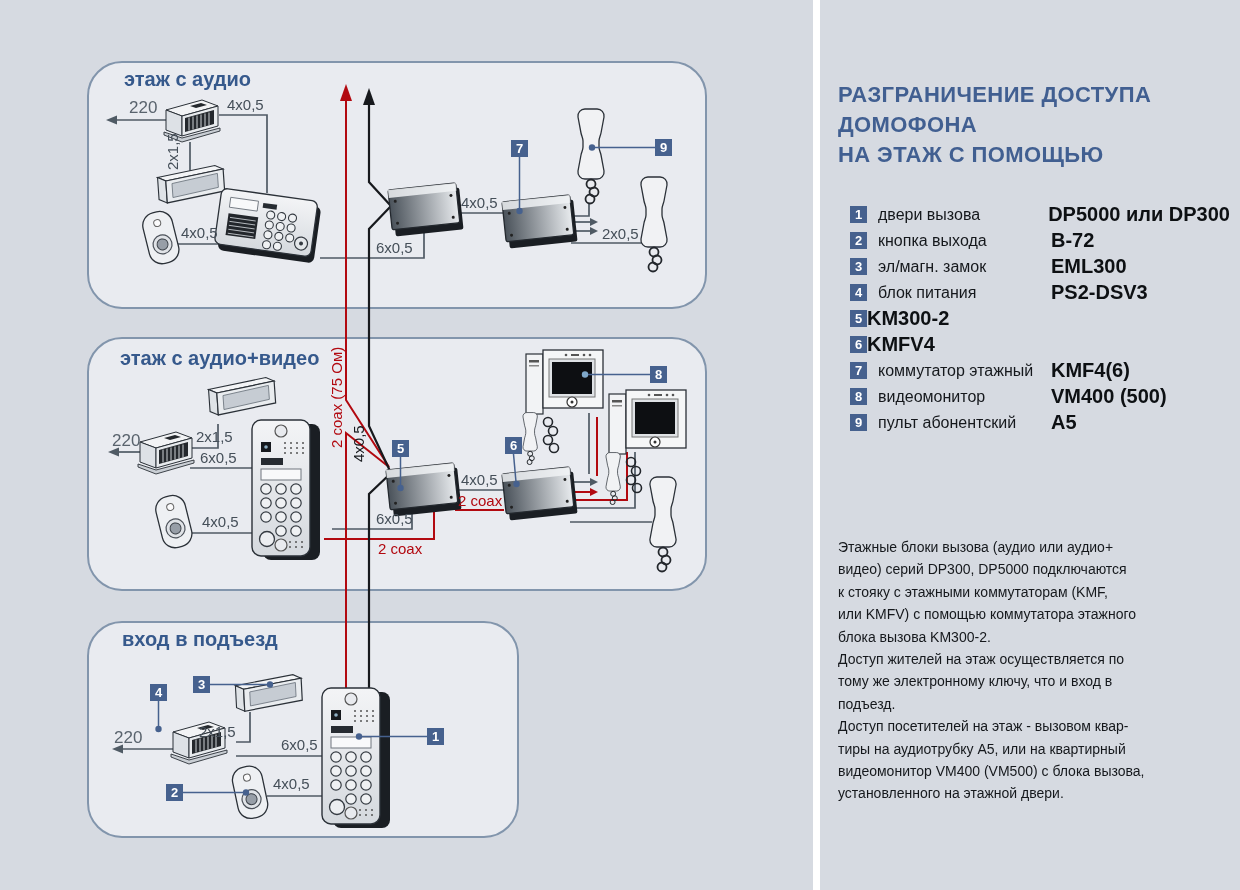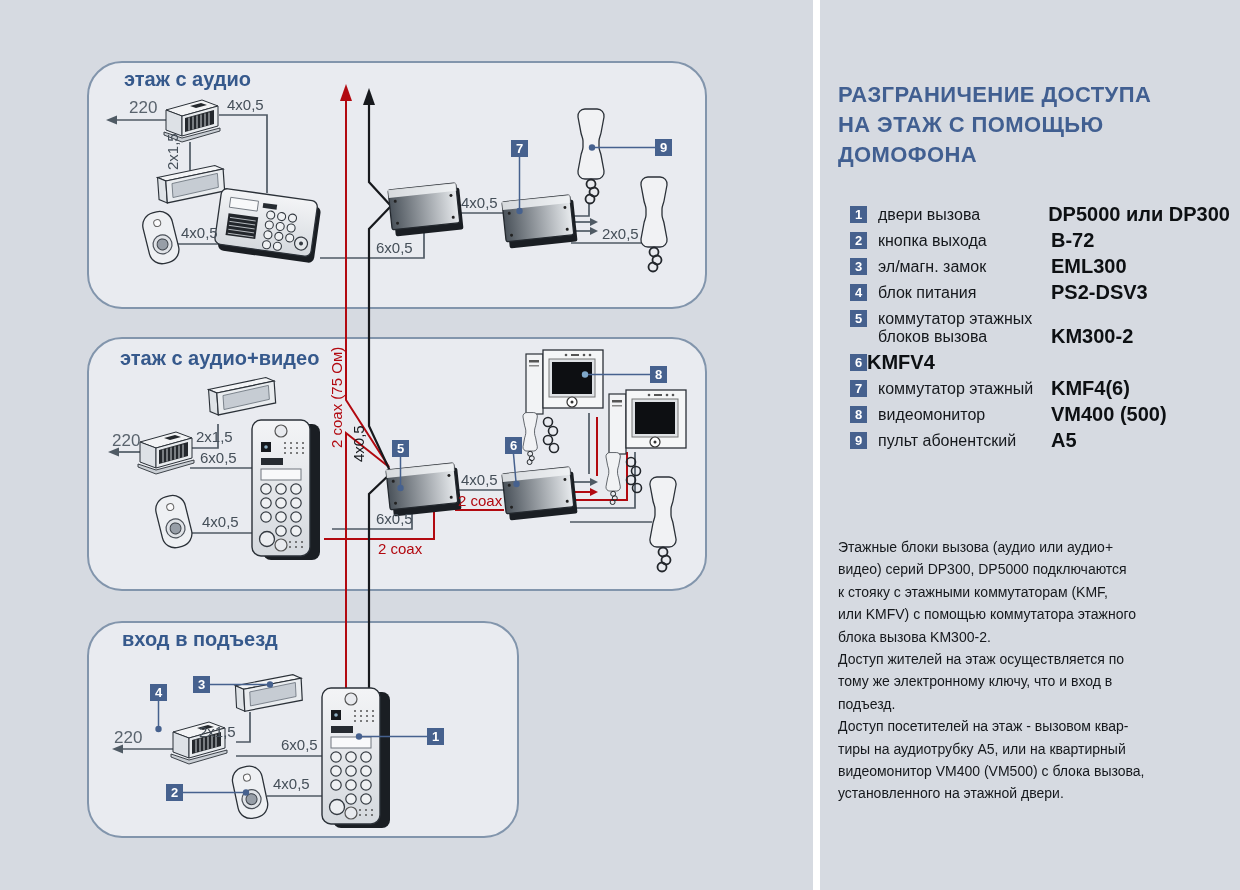--- a/index.html
+++ b/index.html
@@ -346,22 +346,22 @@
       <text x="158.5" y="697" class="bdgtxt">4</text>
     </g>
   </svg>
   </div>
 
   <div class="divider"></div>
 
   <div class="right-col">
     <div class="doc-title">
       <div>РАЗГРАНИЧЕНИЕ ДОСТУПА</div>
+      <div>ДОМОФОНА</div>
       <div>НА ЭТАЖ С ПОМОЩЬЮ</div>
-      <div>ДОМОФОНА</div>
     </div>
 
     <div class="legend">
       <div class="lrow">
         <div class="lbadge">1</div>
         <div class="llabel">двери вызова</div>
         <div class="lmodel">DP5000 или DP300</div>
       </div>
       <div class="lrow">
         <div class="lbadge">2</div>
@@ -373,24 +373,20 @@
         <div class="llabel">эл/магн. замок</div>
         <div class="lmodel">EML300</div>
       </div>
       <div class="lrow">
         <div class="lbadge">4</div>
         <div class="llabel">блок питания</div>
         <div class="lmodel">PS2-DSV3</div>
       </div>
       <div class="lrow">
         <div class="lbadge">5</div>
-        <div class="llabel">
-          <div>коммутатор этажных</div>
-          <div>блоков вызова</div>
-        </div>
         <div class="lmodel">KM300-2</div>
       </div>
       <div class="lrow">
         <div class="lbadge">6</div>
         <div class="lmodel">KMFV4</div>
       </div>
       <div class="lrow">
         <div class="lbadge">7</div>
         <div class="llabel">коммутатор этажный</div>
         <div class="lmodel">KMF4(6)</div>

